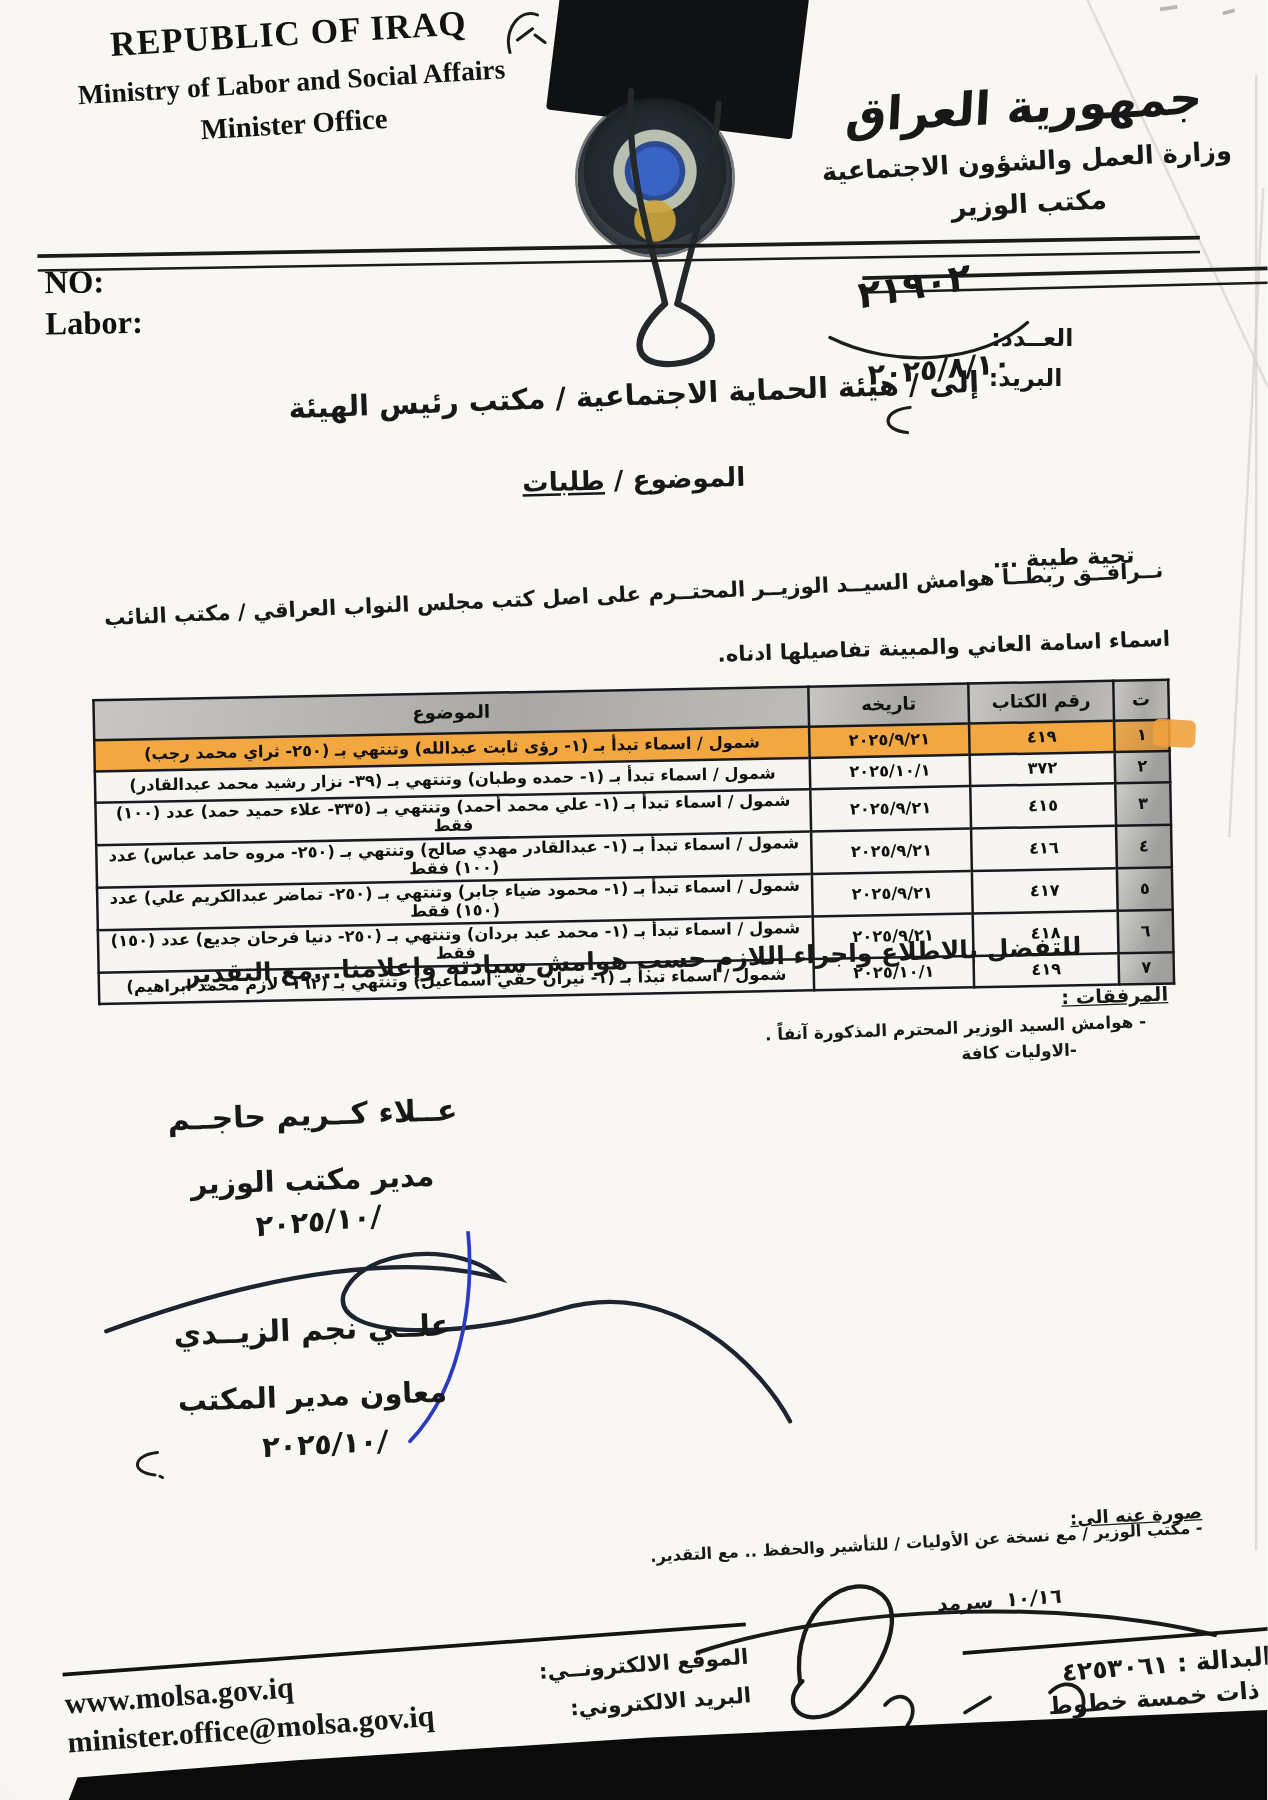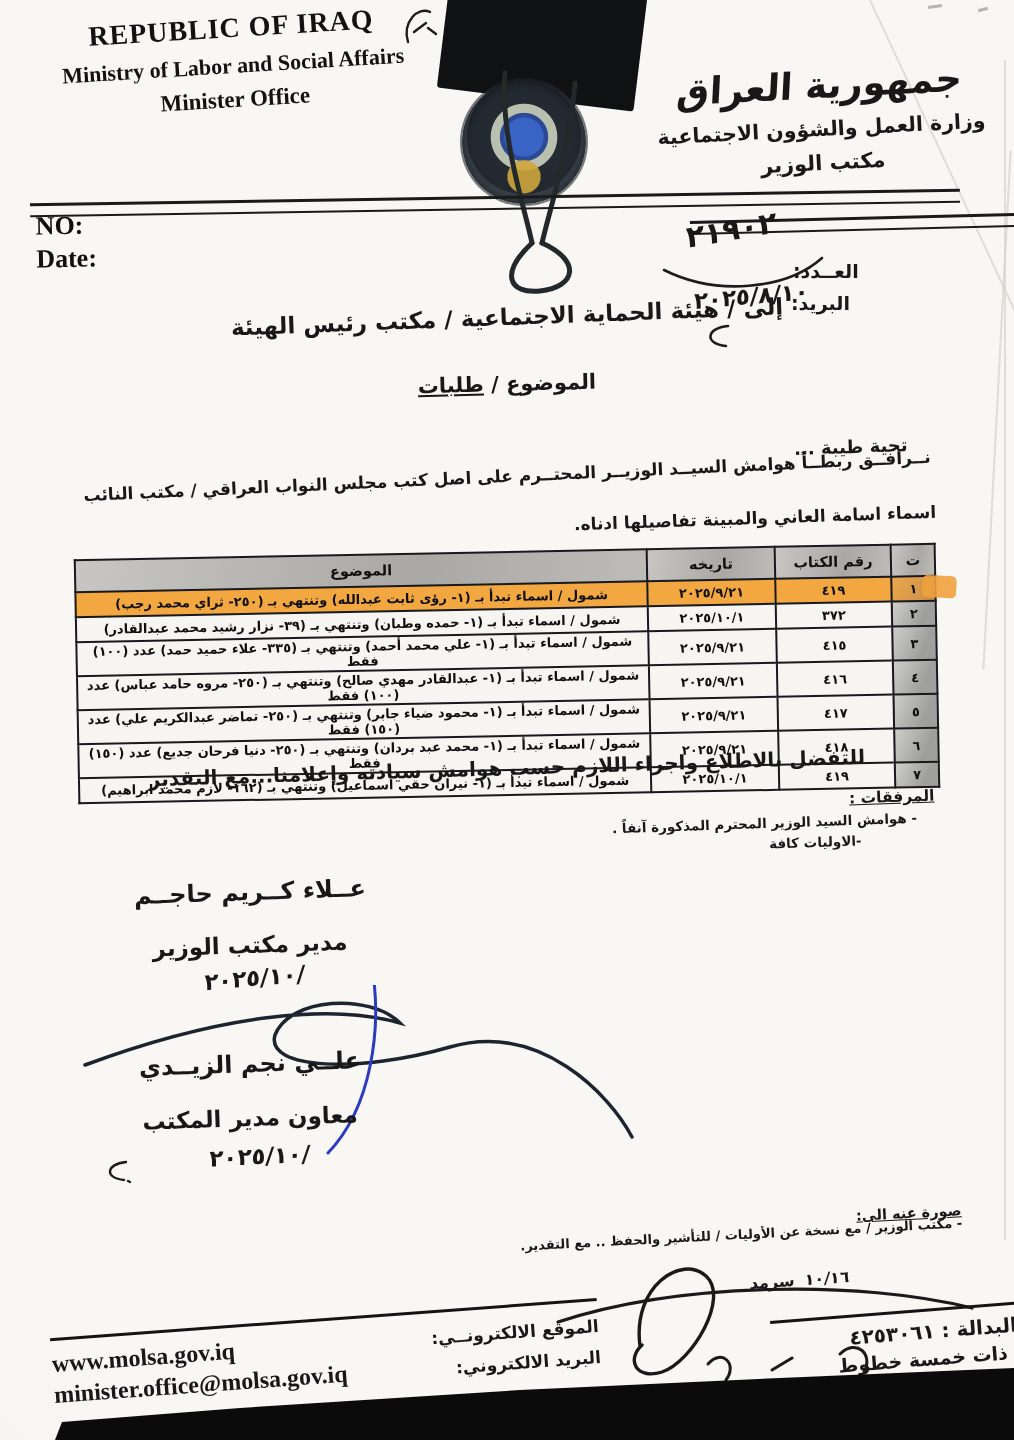--- a/index.html
+++ b/index.html
@@ -113,21 +113,21 @@
 </svg>
 <svg class="abs" style="left:398px;top:0px;" width="48" height="50" viewBox="0 0 48 50">
   <path d="M10,42 C4,22 20,6 32,12 M16,32 l12,-9 M30,28 l8,6" fill="none" stroke="#1c1c1c" stroke-width="2.4" stroke-linecap="round"></path>
 </svg>
 
 <div class="abs dbl-rule" style="left:30px;top:196px;width:930px;transform:rotate(-0.9deg);"></div>
 <div class="abs dbl-rule" style="left:690px;top:217px;width:330px;transform:rotate(-1.4deg);"></div>
 
 <div class="abs en-serif b" id="no-date">
   <div>NO:</div>
-  <div>Date:</div>
+  <div>Labor:</div>
 </div>
 
 <div class="abs ar b fld-label" id="adad-label">العــدد:</div>
 <div class="abs ar b hand ltr" id="adad-value">٢١٩٠٢</div>
 <svg class="abs" style="left:656px;top:252px;" width="170" height="36" viewBox="0 0 170 36">
   <path d="M8,18 C60,44 130,38 166,6" fill="none" stroke="#1c1c1c" stroke-width="2.6" stroke-linecap="round"></path>
 </svg>
 <div class="abs ar b fld-label" id="tarikh-label">البريد:</div>
 <div class="abs ar b hand ltr" id="tarikh-value">٢٠٢٥/٨/١٠</div>
 <svg class="abs" style="left:700px;top:322px;" width="34" height="28" viewBox="0 0 34 28">

